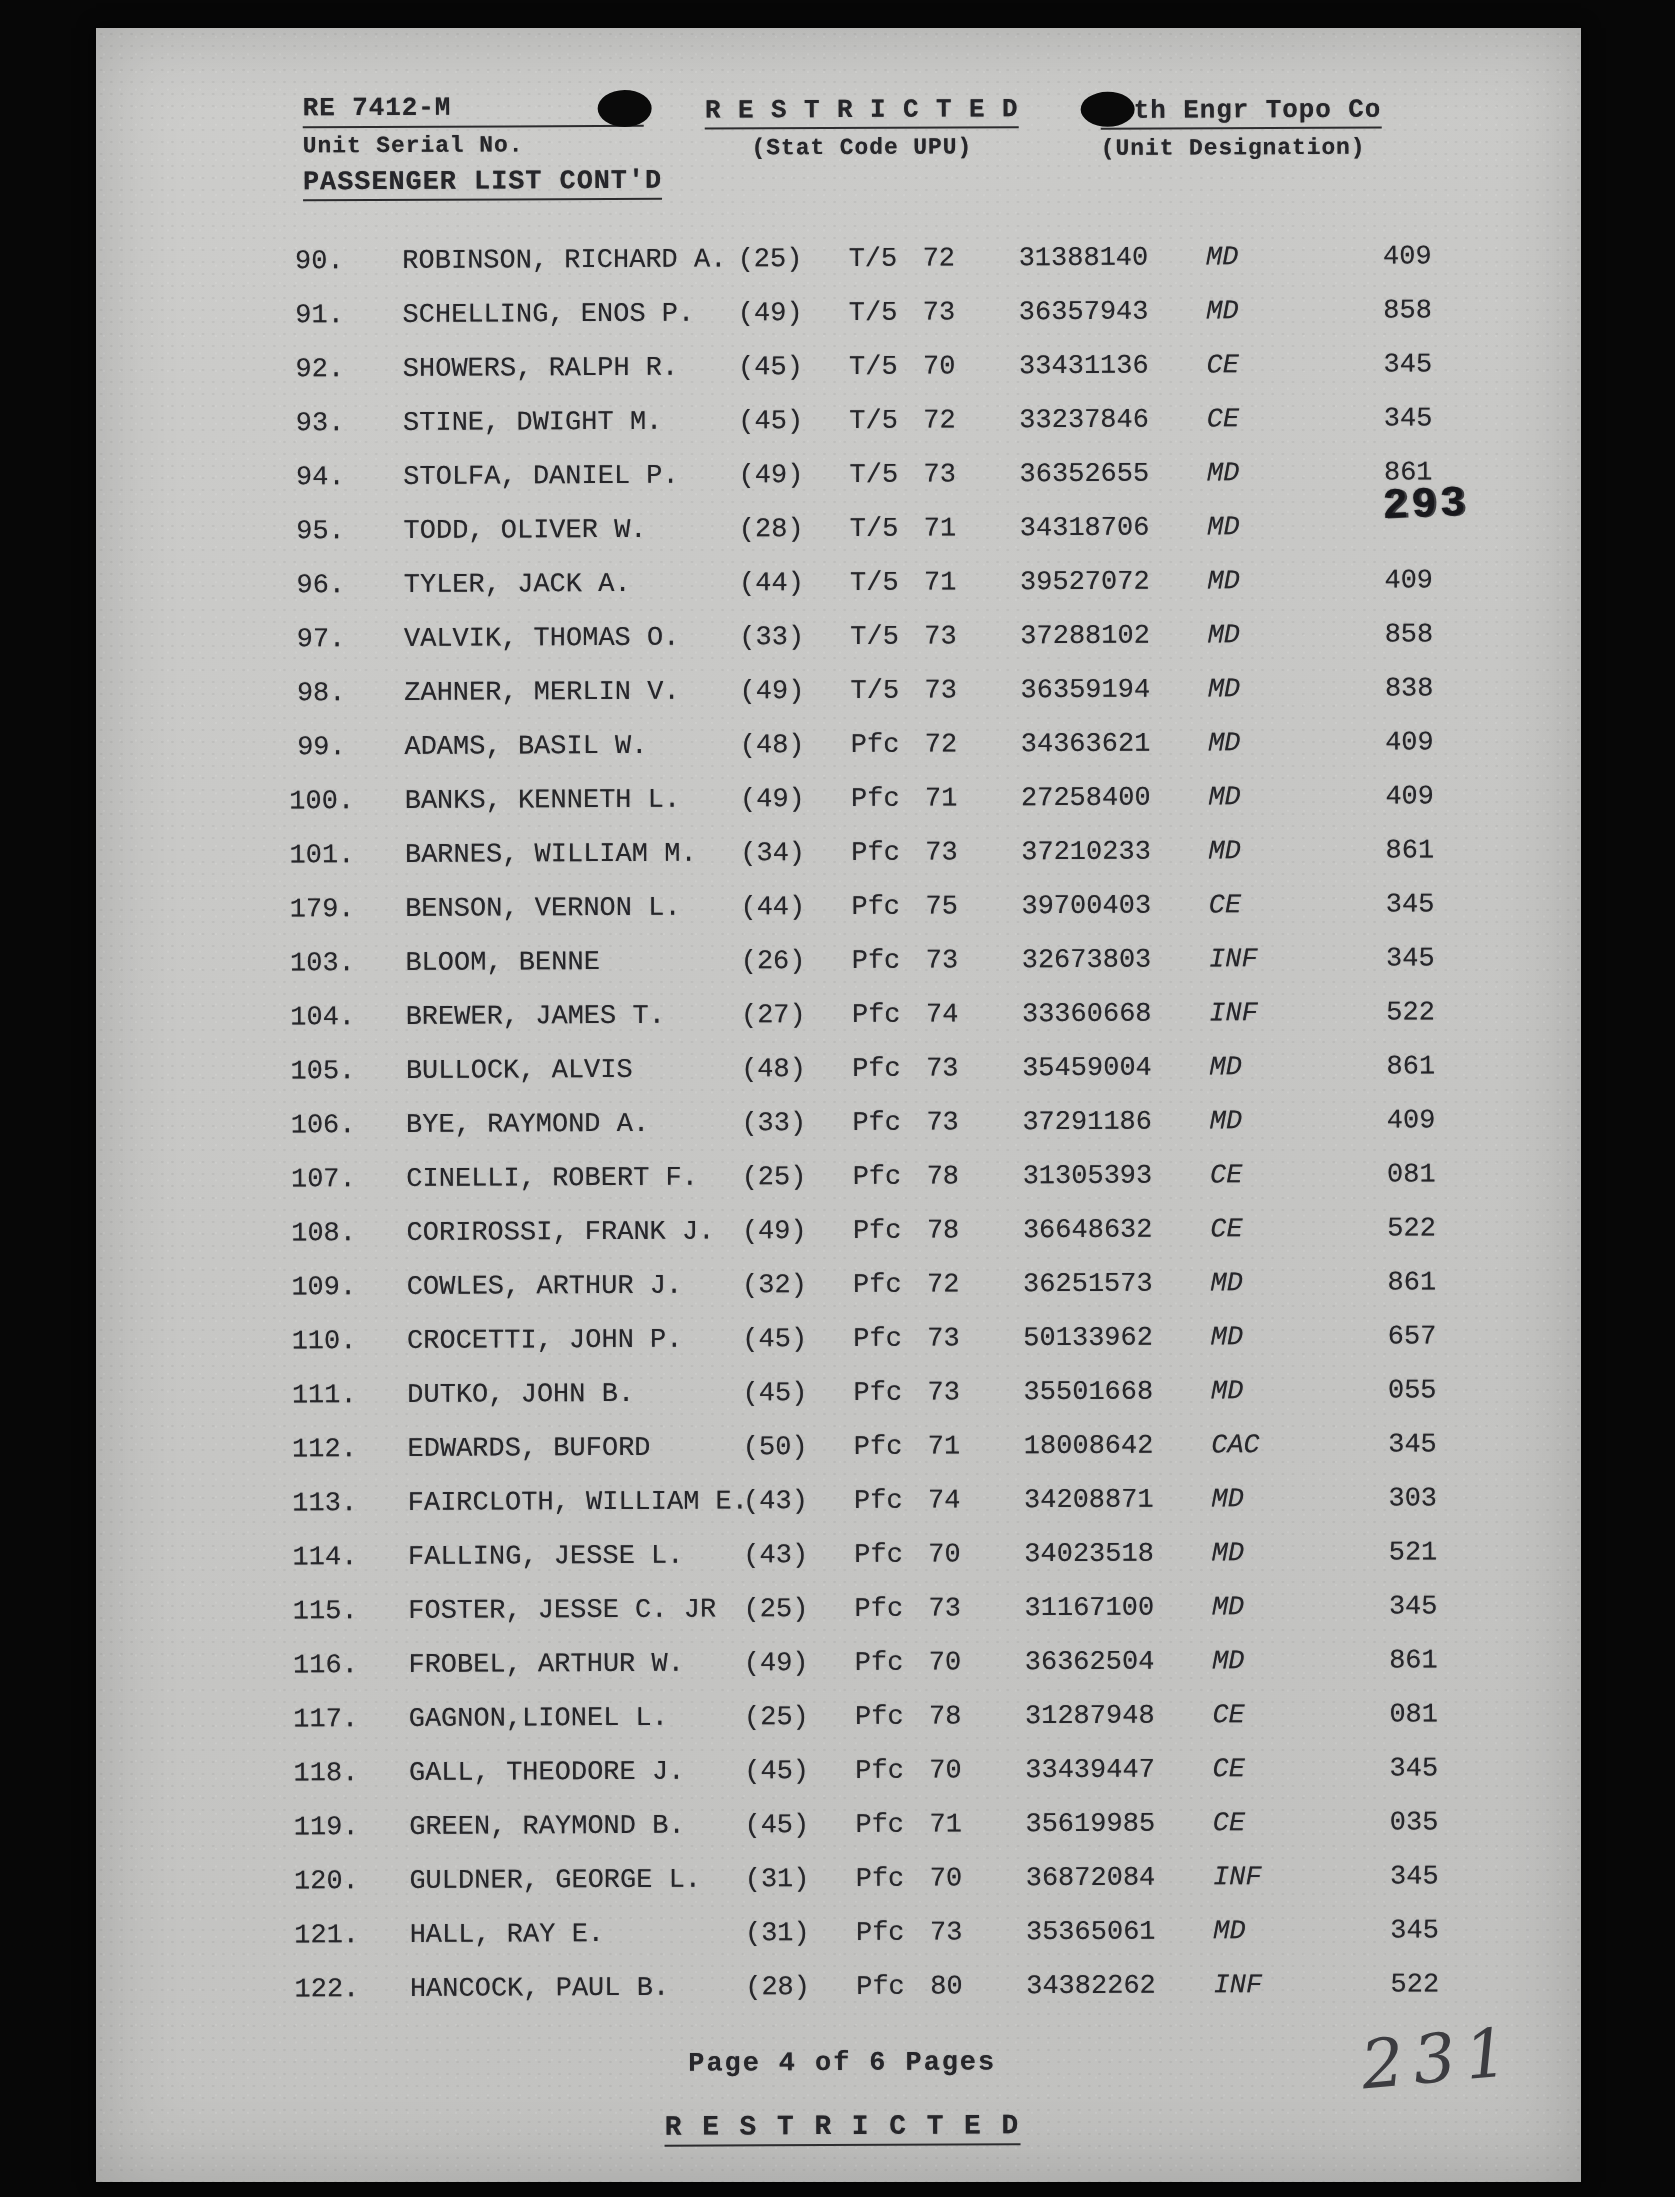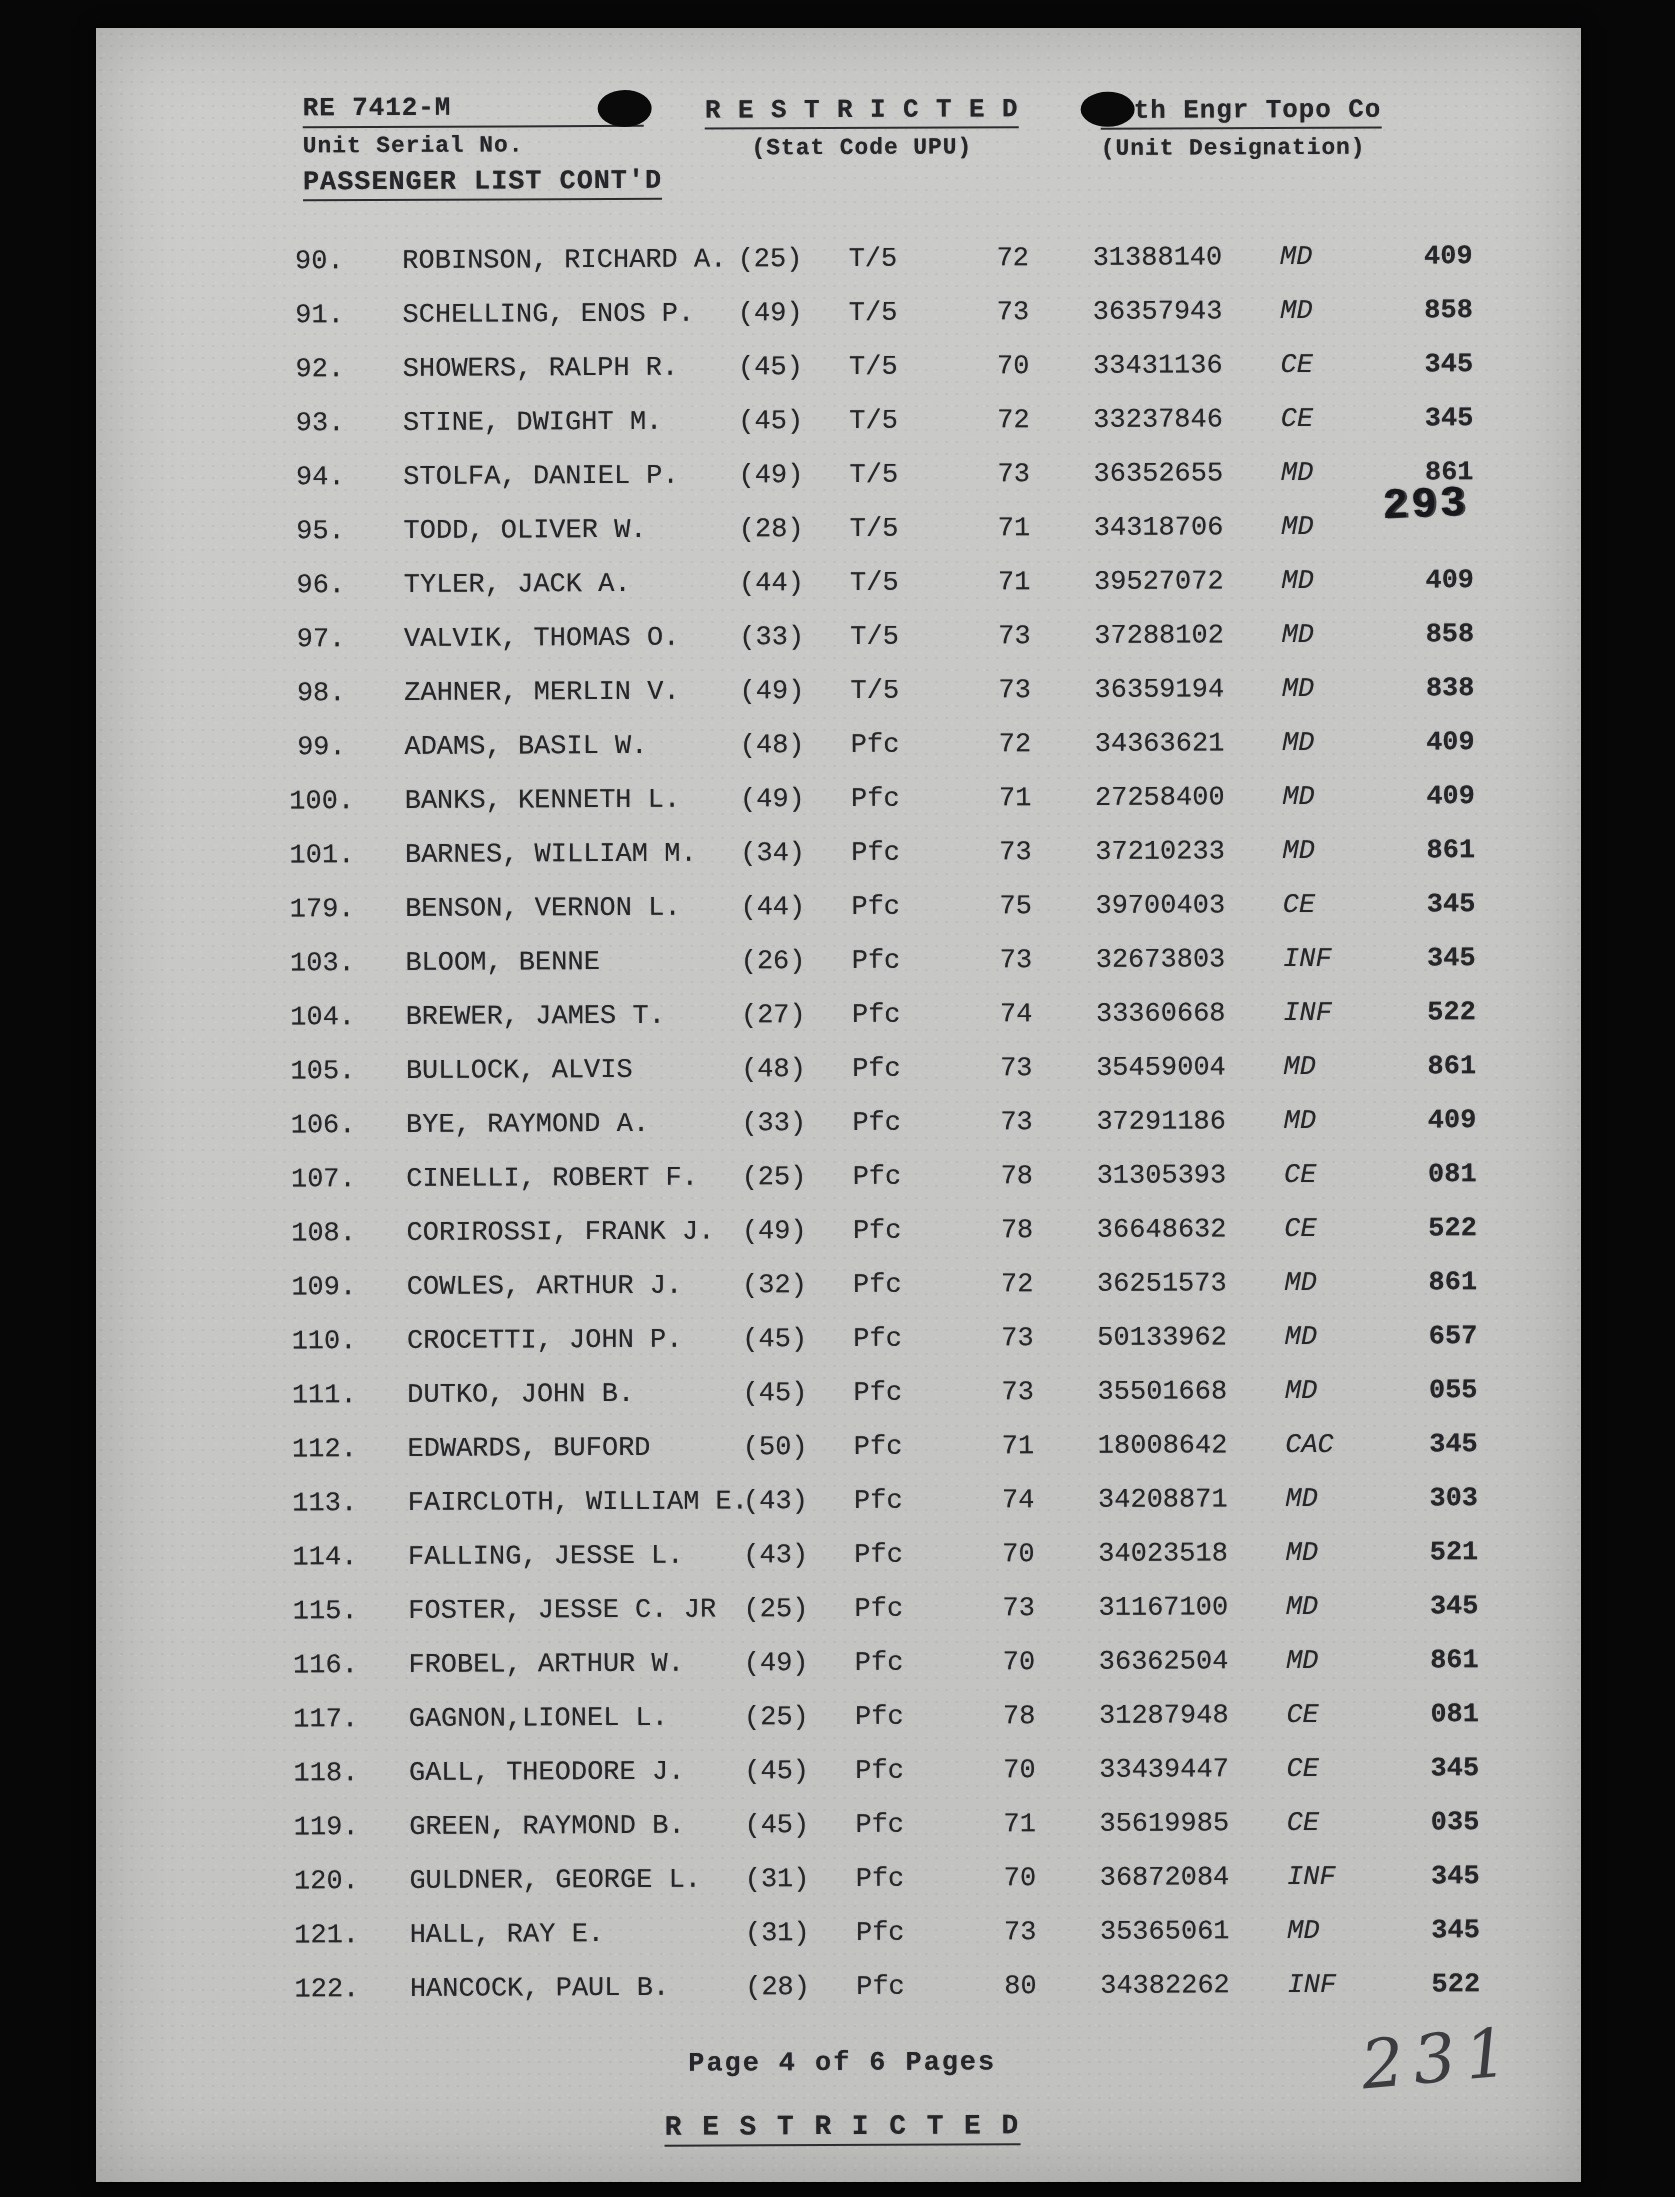--- a/index.html
+++ b/index.html
@@ -97,24 +97,24 @@
     height: 54px;
     align-items: center;
     font-size: 27px;
     white-space: nowrap;
     text-shadow: 0 0 0.9px rgba(25,25,30,0.5);
   }
   .c-num    { width: 102px; margin-left: 176px; text-align: center; flex: none; }
   .c-name   { width: 327px; margin-left: 32px;  flex: none; overflow: visible; }
   .c-age    { width: 83px;  margin-left: 8.3px;   flex: none; }
   .c-rank   { width: 74px;  margin-left: 28px;  flex: none; }
-  .c-code   { width: 56px;  margin-left: 74px;  flex: none; }
+  .c-code   { width: 56px;   flex: none; }
   .c-serial { width: 167px; margin-left: 40px;  flex: none; }
   .c-branch { width: 83px;  margin-left: 20.4px;  flex: none; font-style: italic; }
-  .c-dest   { width: 83px;  margin-left: 61px;  flex: none; font-weight: bold; }
+  .c-dest   { width: 83px;  margin-left: 94px;  flex: none; }
   
   .stamp {
     position: absolute;
     left: 1289px;
     top: 455px;
     font-size: 43px;
     font-weight: bold;
     letter-spacing: 2.8px;
     color: #18181c;
     transform: rotate(-2deg);

